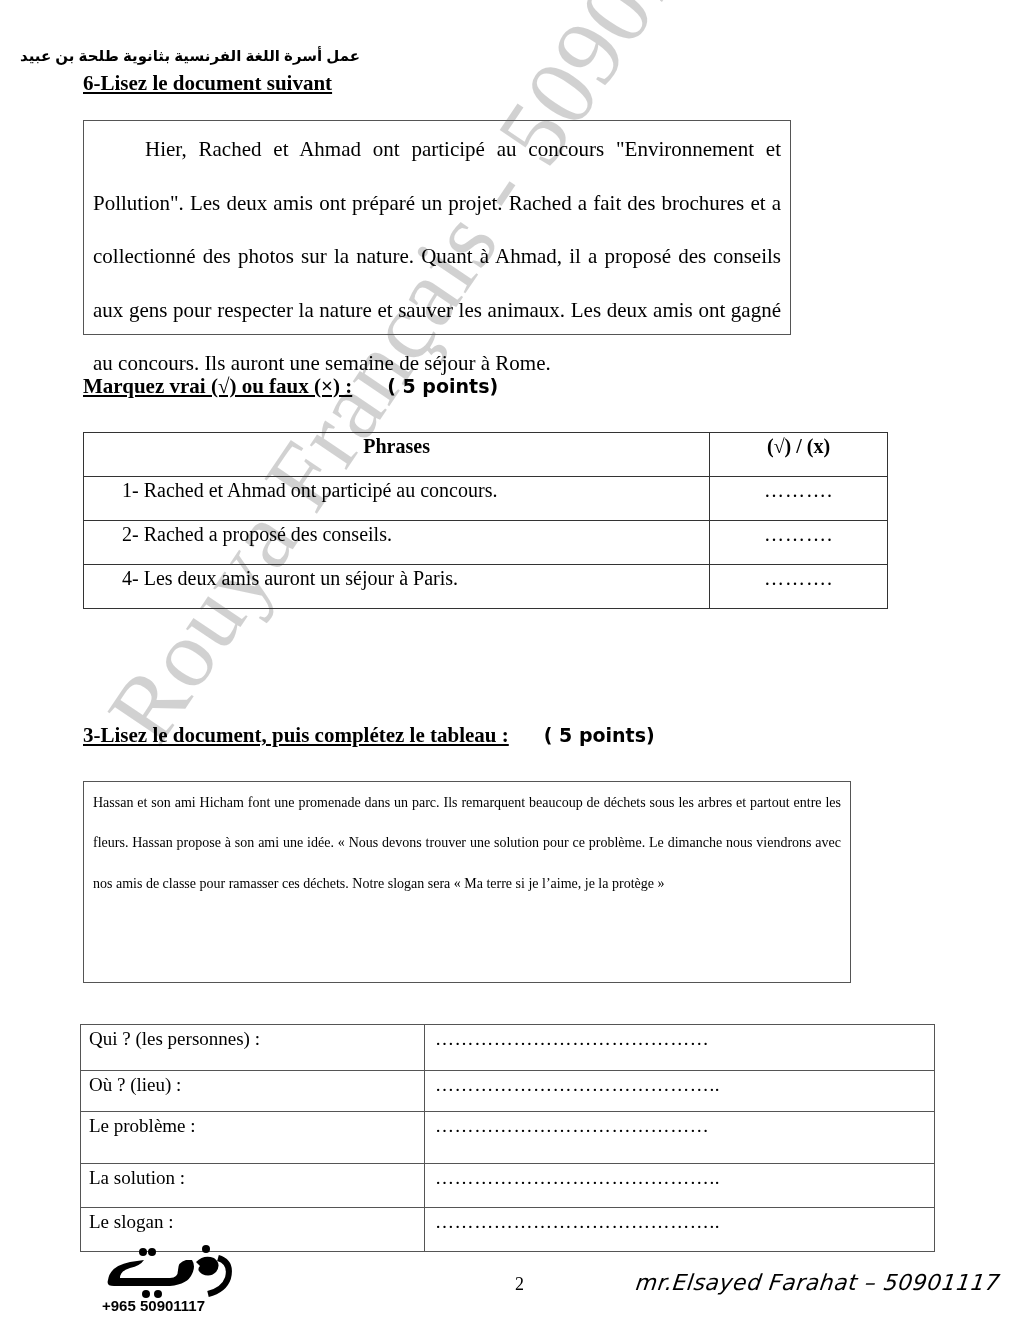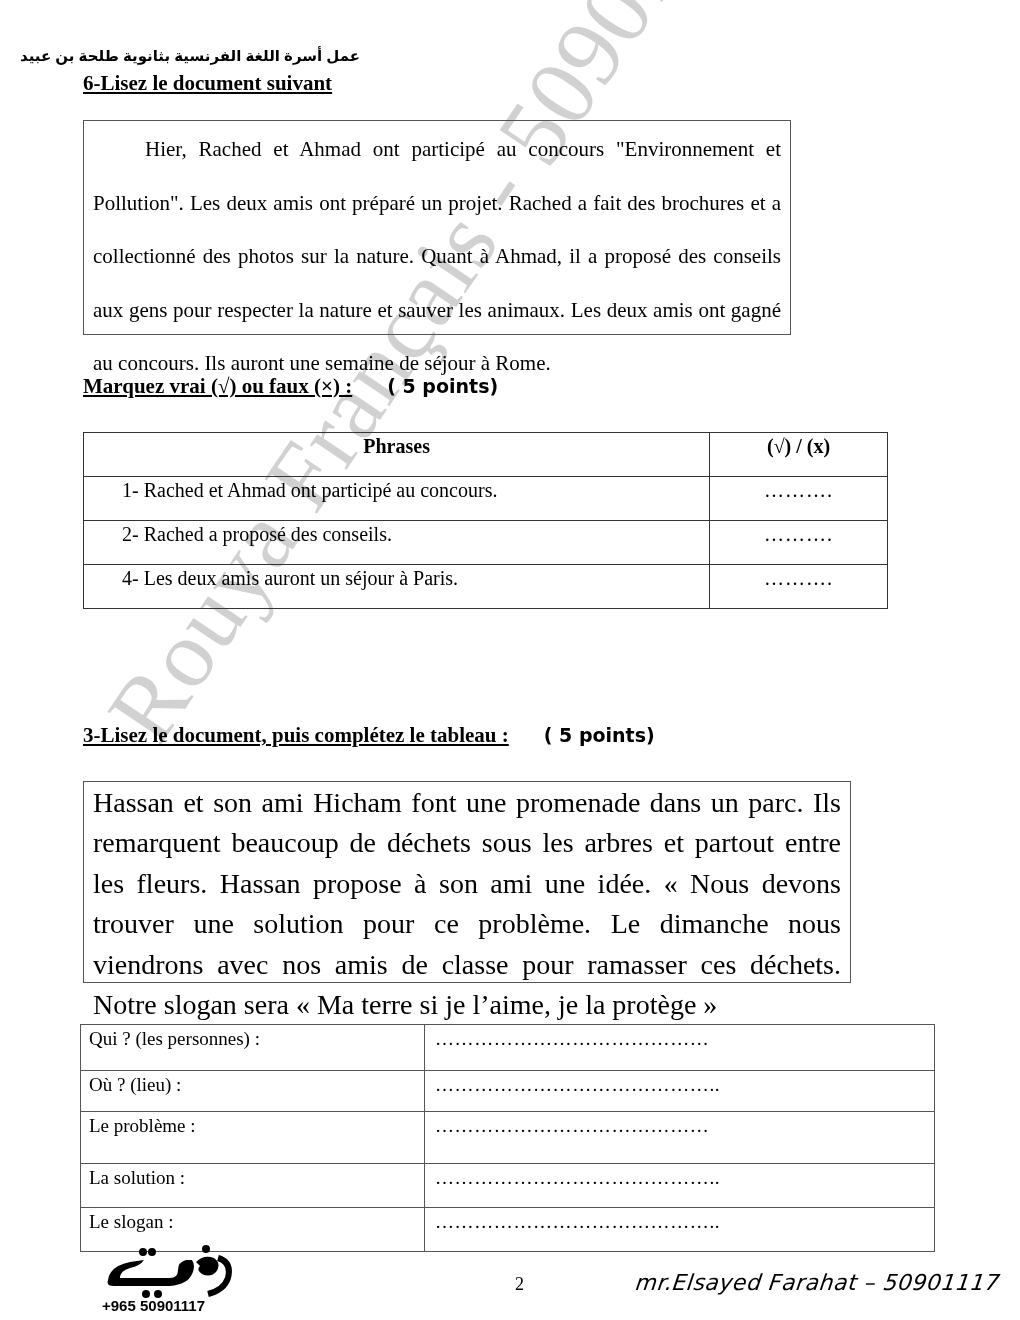--- a/index.html
+++ b/index.html
@@ -28,21 +28,21 @@
     .box1 .indent { display: inline-block; width: 52px; }
     table { border-collapse: collapse; }
     .t1 { left: 83px; top: 432px; width: 805px; font-size: 20px; }
     .t1 td, .t1 th { border: 1.5px solid #333; height: 39px; padding: 0 0 2px 0; vertical-align: top; }
     .t1 th { font-weight: bold; text-align: center; padding-top: 2px; }
     .t1 td.phrase { padding-left: 38px; padding-top: 2px; }
     .t1 td.ans { text-align: center; padding-top: 2px; letter-spacing: 1px; }
     .box2 {
       left: 83px; top: 781px; width: 768px; height: 202px; box-sizing: border-box;
       border: 1px solid #555; padding: 1px 9px 0 9px;
-      font-size: 28px; line-height: 40.4px; text-align: justify;
+      font-size: 14px; line-height: 40.4px; text-align: justify;
     }
     .t2 { left: 80px; top: 1024px; width: 855px; font-size: 19px; }
     .t2 td { border: 1.5px solid #555; vertical-align: top; padding: 3px 8px 0 8px; }
     .t2 td.label { width: 327px; }
     .t2 td.blank { padding-left: 10px; letter-spacing: 0.6px; }
     .watermark {
       left: 0; top: 0; width: 1020px; height: 1320px; pointer-events: none;
     }
     .watermark span {
       position: absolute; left: 85px; top: 700px;

